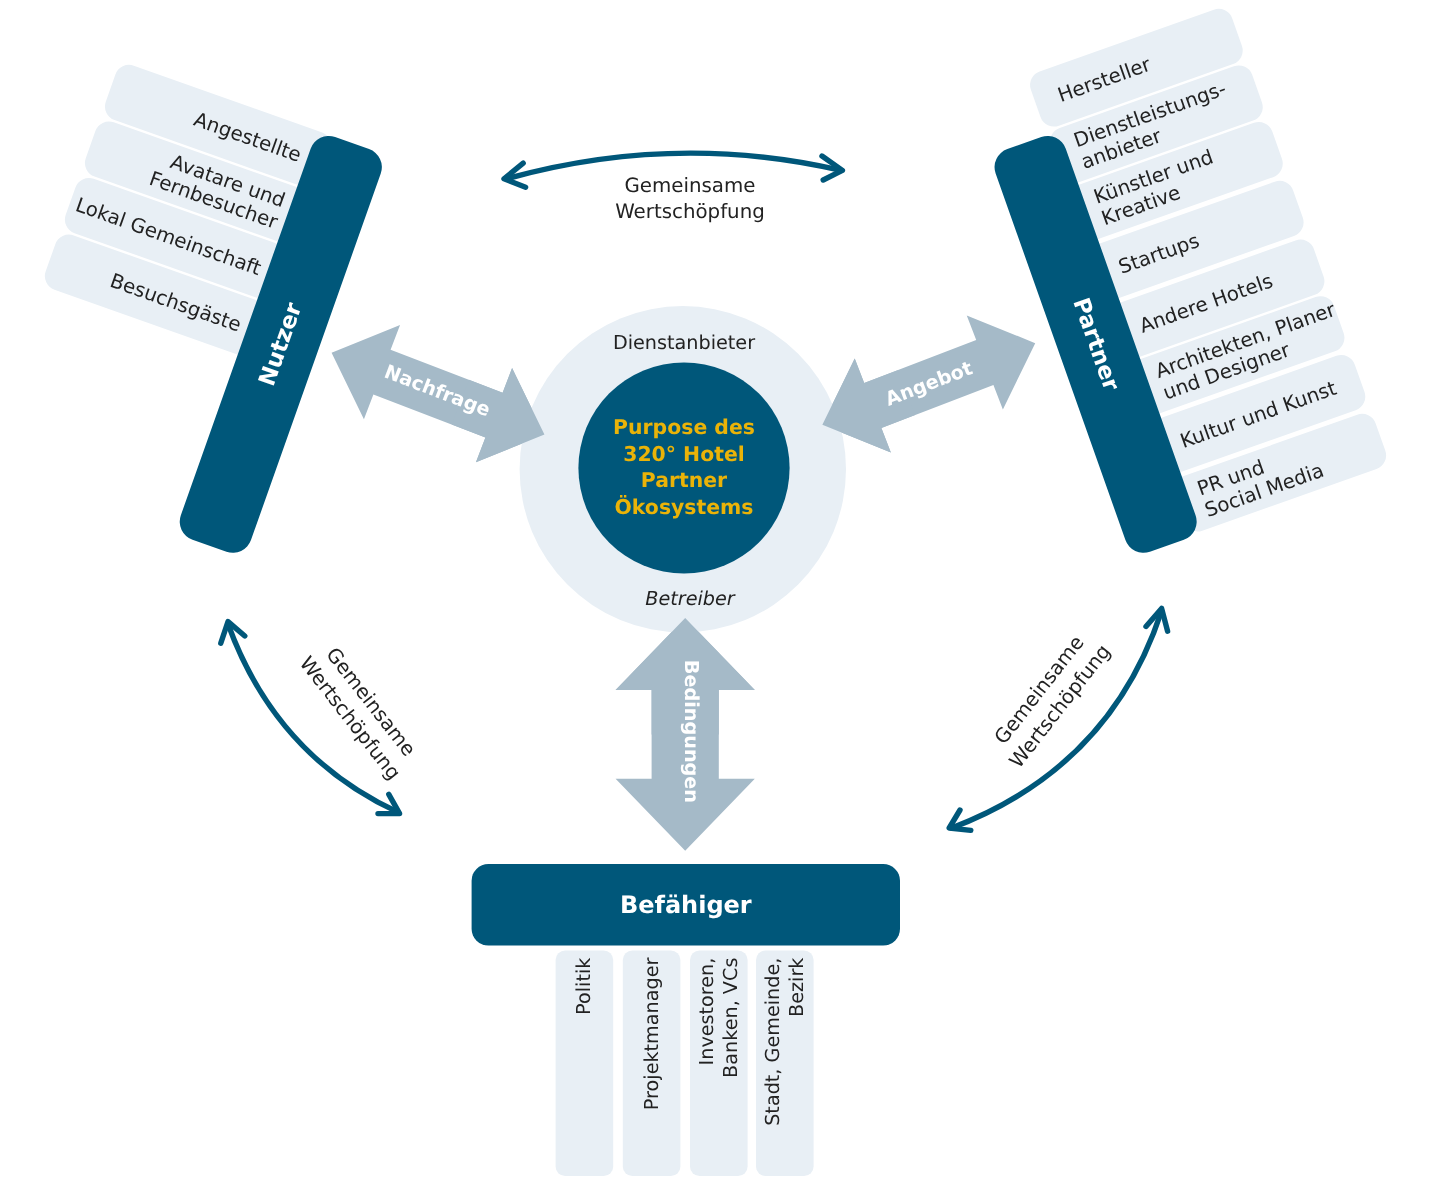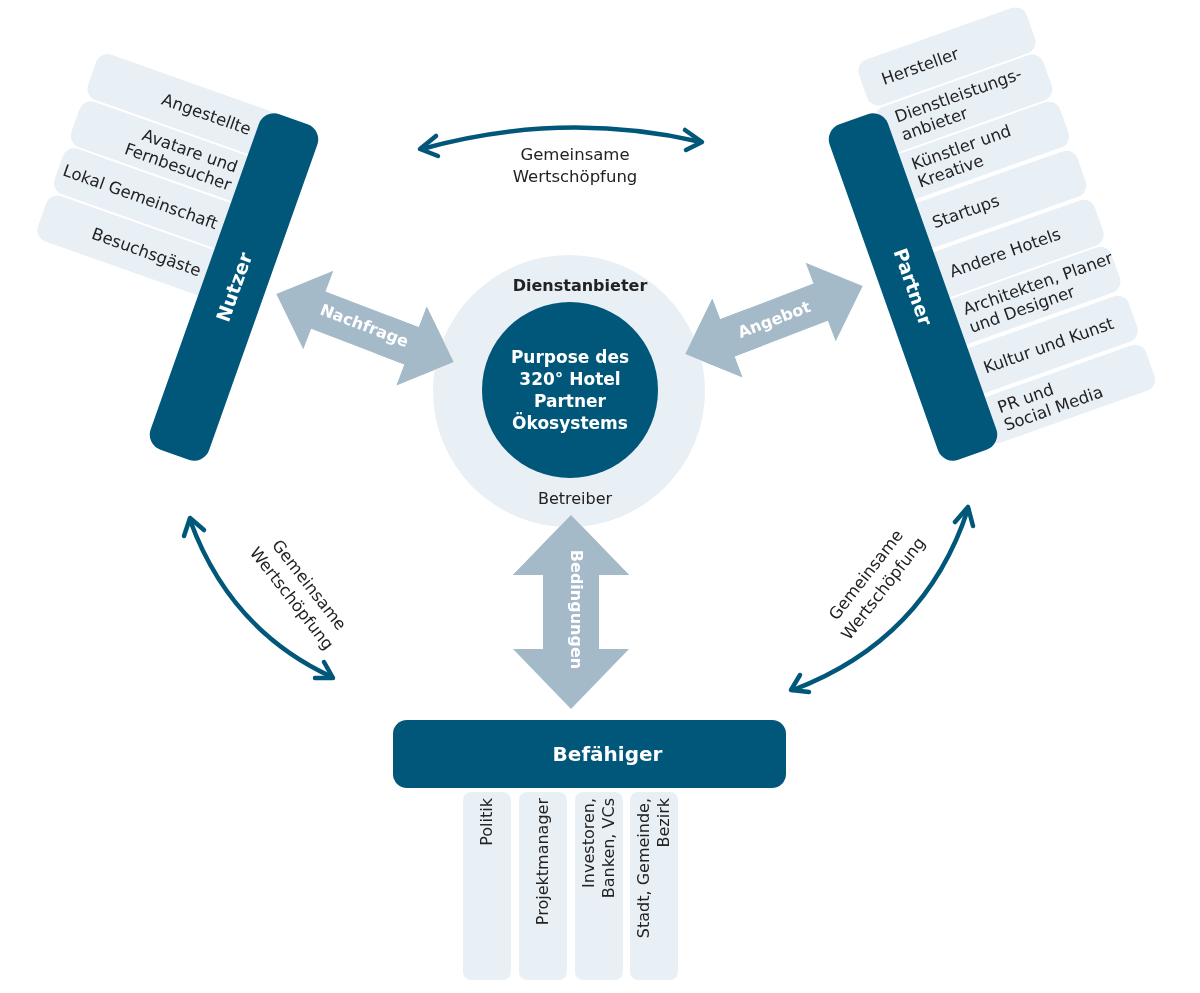--- a/index.html
+++ b/index.html
@@ -22,26 +22,26 @@
   #nutzer .card { width:190px; height:48px; left:-205px; justify-content:flex-end; text-align:right; padding-right:22px; }
 
   
   #partner { left:913px; top:287px; transform:rotate(-19.5deg); }
   #partner .bar { left:-31px; top:-178px; width:62px; height:356px; }
   #partner .bar-label { transform:rotate(90deg); }
   #partner .card { width:178px; height:48px; left:20px; justify-content:flex-start; text-align:left; padding-left:20px; }
 
   .center-outer { position:absolute; left:433px; top:255px; width:272px; height:272px; border-radius:50%; background:#e8eff5; }
   .center-inner { position:absolute; left:482px; top:302px; width:176px; height:176px; border-radius:50%; background:#00577a;
-                  color:#ffffff; display:flex; align-items:center; justify-content:center; text-align:center;
+                  color:#eab308; display:flex; align-items:center; justify-content:center; text-align:center;
                   font-weight:bold; font-size:17px; line-height:22px; }
   .ring-label { position:absolute; font-size:16px; width:200px; text-align:center; color:#222; }
 
   .befaehiger { position:absolute; left:393px; top:720px; width:357px; height:68px; background:#00577a; border-radius:14px;
-                color:#fff; font-weight:bold; font-size:20px; display:flex; align-items:center; justify-content:center;padding-left:36px; }
+                color:#fff; font-weight:bold; font-size:20px; display:flex; align-items:center; justify-content:center; }
   .col { position:absolute; top:792px; width:48px; height:188px; background:#e8eff5; border-radius:8px; }
   .col-text { position:absolute; left:0; top:0; width:188px; height:48px; transform-origin:0 0;
               transform:translate(0px,188px) rotate(-90deg); display:flex; flex-direction:column; justify-content:center;
               align-items:flex-end; padding-right:6px; box-sizing:border-box; font-size:16px; line-height:20px; color:#222; text-align:right; }
 
   .curve-label { position:absolute; font-size:16.5px; line-height:22px; text-align:center; color:#222; white-space:nowrap; }
   .arrow-label { position:absolute; color:#fff; font-weight:bold; font-size:16px; white-space:nowrap; }
 </style>
 </head>
 <body>
@@ -59,22 +59,22 @@
   <g transform="translate(774,320) rotate(-21)">
     <polygon fill="#a5bac8" points="-95,0 -50,-42 -50,-20 50,-20 50,-42 95,0 50,42 50,20 -50,20 -50,42"></polygon>
   </g>
 
   <g transform="translate(571,612) rotate(90)">
     <polygon fill="#a5bac8" points="-97,0 -37,-58 -37,-28 37,-28 37,-58 97,0 37,58 37,28 -37,28 -37,58"></polygon>
   </g>
 </svg>
 
 <div class="center-outer"></div>
-<div class="ring-label" style="left:480px; top:276px;font-weight:bold;">Dienstanbieter</div>
-<div class="ring-label" style="left:475px; top:489px;">Betreiber</div>
+<div class="ring-label" style="left:470px; top:276px;">Dienstanbieter</div>
+<div class="ring-label" style="left:475px; top:489px;font-style:italic;">Betreiber</div>
 
 <svg class="layer" viewBox="0 0 1200 993" style="pointer-events:none;">
 
   <g transform="translate(365,328) rotate(21)">
     <polygon fill="#a5bac8" points="20,-20 50,-20 50,-42 95,0 50,42 50,20 20,20"></polygon>
   </g>
   <g transform="translate(774,320) rotate(-21)">
     <polygon fill="#a5bac8" points="-20,-20 -50,-20 -50,-42 -95,0 -50,42 -50,20 -20,20"></polygon>
   </g>
   <g transform="translate(571,612) rotate(90)">

